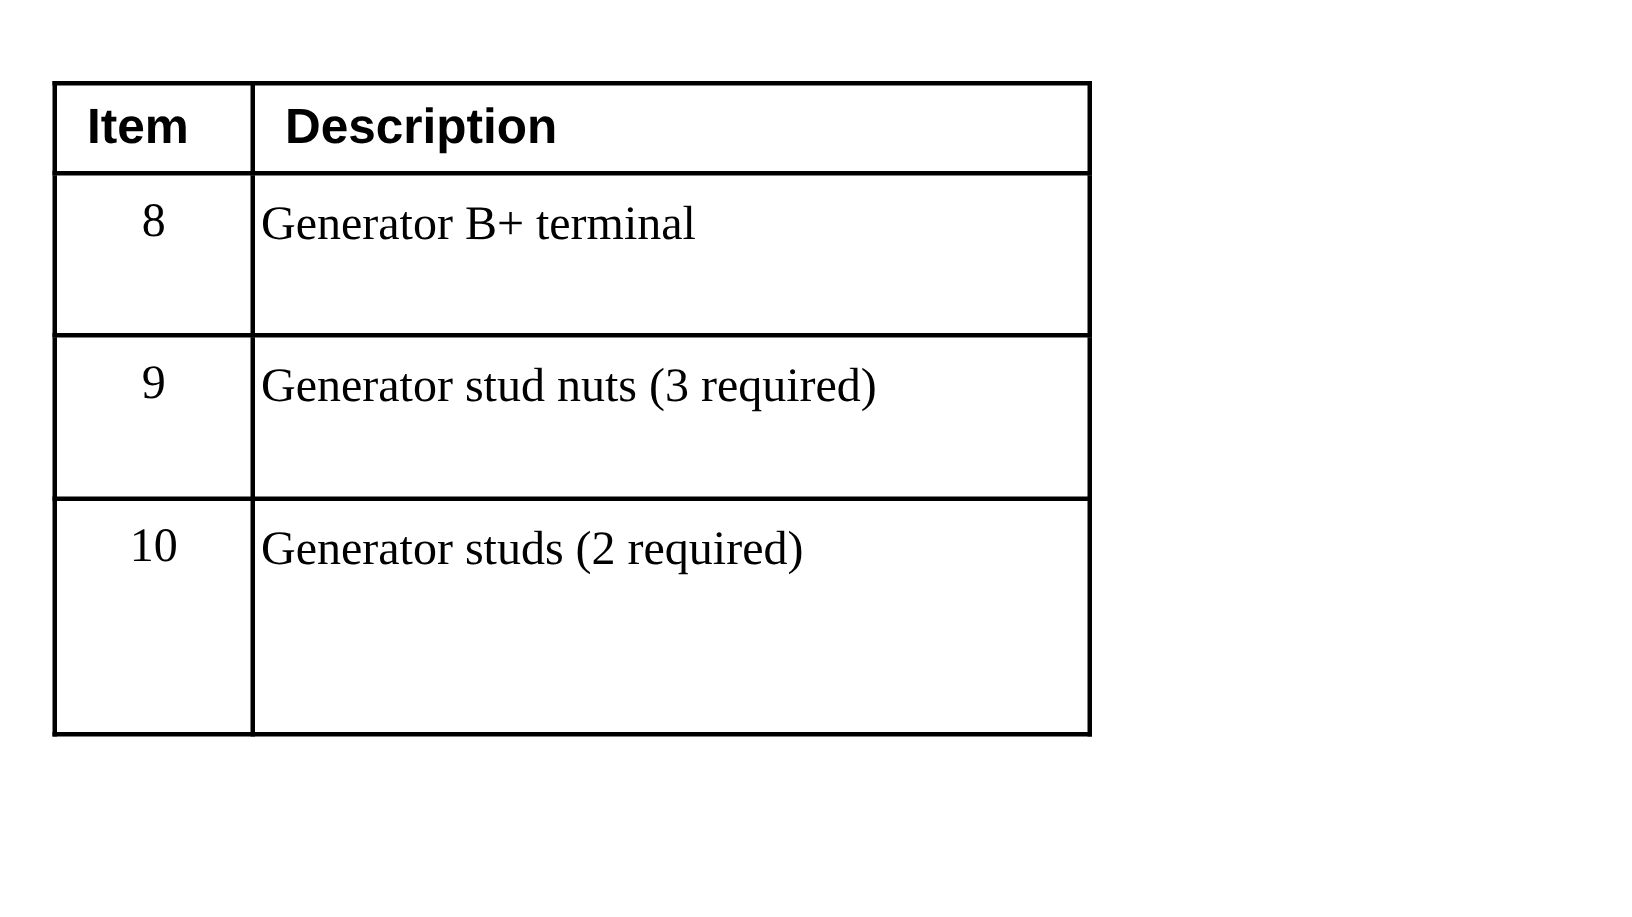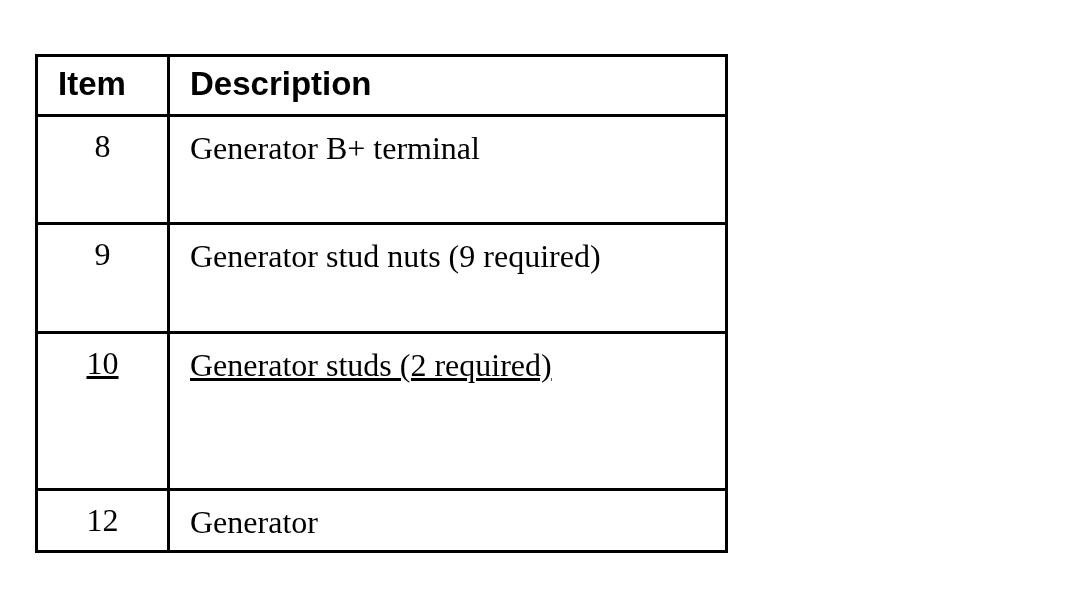--- a/index.html
+++ b/index.html
@@ -75,28 +75,28 @@
   }
 
   .desc-cell {
     text-align: left;
     font-size: 32px;
     line-height: 1.28;
   }
   .desc-cell .cell-text {
     display: block;
     padding-top: 11px;
-    padding-left: 20px;
+    padding-left: 4px;
     padding-right: 10px;
   }
 
   
   .row-h108 > td { height: 108px; }
   .row-h109 > td { height: 109px; }
-  .row-h157 > td { height: 157px; text-decoration: underline; }
+  .row-h157 > td { height: 157px; }
   .row-h62  > td { height: 62px; }
 </style>
 </head>
 <body>
 
 <div id="page-root">
 
   <table id="parts-table">
     <colgroup>
       <col class="col-item">
@@ -123,39 +123,31 @@
         <td class="desc-cell">
           <span class="cell-text">Generator B+ terminal</span>
         </td>
       </tr>
 
       <tr class="row-h109">
         <td class="item-cell">
           <span class="cell-text">9</span>
         </td>
         <td class="desc-cell">
-          <span class="cell-text">Generator stud nuts (9 required)</span>
+          <span class="cell-text">Generator stud nuts (3 required)</span>
         </td>
       </tr>
 
       <tr class="row-h157">
         <td class="item-cell">
           <span class="cell-text">10</span>
         </td>
         <td class="desc-cell">
           <span class="cell-text">Generator studs (2 required)</span>
         </td>
       </tr>
 
 
-      <tr class="row-h62">
-        <td class="item-cell">
-          <span class="cell-text">12</span>
-        </td>
-        <td class="desc-cell">
-          <span class="cell-text">Generator</span>
-        </td>
-      </tr>
 
     </tbody>
   </table>
 
 </div>
 
 </body></html>

